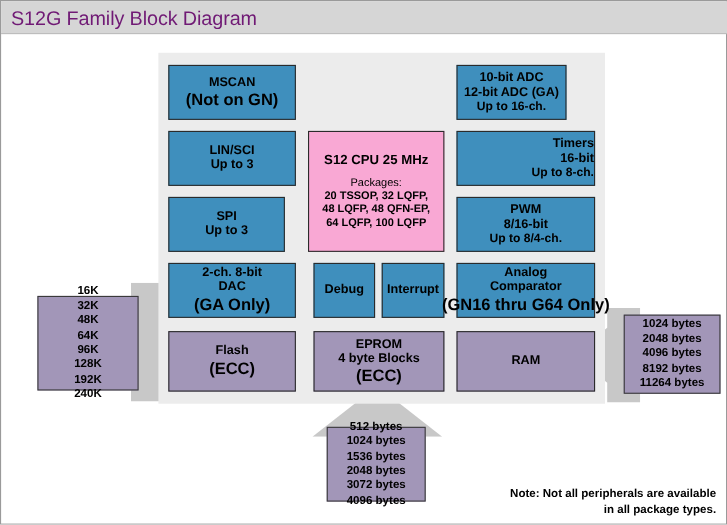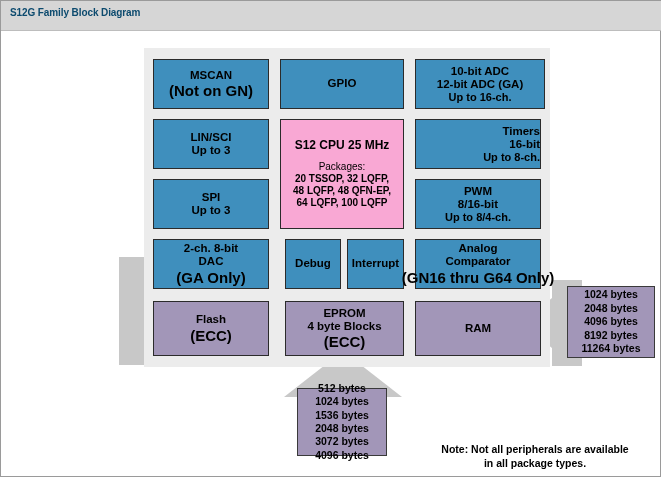--- a/index.html
+++ b/index.html
@@ -32,23 +32,23 @@
     width: 661px;
     height: 30px;
     background: #d6d6d6;
     border-bottom: 1px solid #bdbdbd;
     box-sizing: border-box;
   }
   #title-text {
     position: absolute;
     left: 9px;
     top: 6px;
-    font-size: 10px;
-    font-weight: bold;
-    color: #0c4a6e;
+    font-size: 18px;
+    font-weight: normal;
+    color: #701a75;
     letter-spacing: -0.1px;
     white-space: nowrap;
   }
 
   
   #chip-panel {
     position: absolute;
     left: 143px;
     top: 47px;
     width: 406px;
@@ -114,21 +114,21 @@
   .arrow {
     position: absolute;
   }
 
   
   #note {
     position: absolute;
     left: 418px;
     top: 441px;
     width: 232px;
-    text-align: center;
+    text-align: right;
     font-size: 10.5px;
     font-weight: bold;
     color: #000000;
     line-height: 1.35;
   }
 
   .nowrap { white-space: nowrap; }
 </style>
 </head>
 <body>
@@ -151,25 +151,22 @@
     <polygon points="0,46 59,0 118,46" fill="#c8c8c8"></polygon>
   </svg>
 
   <div id="chip-panel"></div>
 
   <div class="blk blk-blue" style="left:152px; top:58px; width:116px; height:50px;">
     <div class="l1">MSCAN</div>
     <div class="l3">(Not on GN)</div>
   </div>
 
-  <div class="blk blk-blue" style="left:279px; top:58px; width:124px; height:50px;">
-    <div class="l1">GPIO</div>
-  </div>
-
-  <div class="blk blk-blue" style="left:414px; top:58px; width:130px; height:50px;">
+
+  <div class="blk blk-blue" style="left:414px; top:58px; width:100px; height:50px;">
     <div class="l1">10-bit ADC</div>
     <div class="l1">12-bit ADC (GA)</div>
     <div class="l2">Up to 16-ch.</div>
   </div>
 
   <div class="blk blk-blue" style="left:152px; top:118px; width:116px; height:50px;">
     <div class="l1">LIN/SCI</div>
     <div class="l1">Up to 3</div>
   </div>
 
@@ -180,21 +177,21 @@
     <div class="cpu-pk nowrap">48 LQFP, 48 QFN-EP,</div>
     <div class="cpu-pk nowrap">64 LQFP, 100 LQFP</div>
   </div>
 
   <div class="blk blk-blue" style="left:414px; top:118px; width:126px; height:50px;align-items:flex-end;">
     <div class="l1">Timers</div>
     <div class="l1">16-bit</div>
     <div class="l2">Up to 8-ch.</div>
   </div>
 
-  <div class="blk blk-blue" style="left:152px; top:178px; width:116px; height:50px;">
+  <div class="blk blk-blue" style="left:152px; top:178px; width:106px; height:50px;">
     <div class="l1">SPI</div>
     <div class="l1">Up to 3</div>
   </div>
 
   <div class="blk blk-blue" style="left:414px; top:178px; width:126px; height:50px;">
     <div class="l1">PWM</div>
     <div class="l1">8/16-bit</div>
     <div class="l2">Up to 8/4-ch.</div>
   </div>
 
@@ -226,20 +223,30 @@
   <div class="blk blk-mem" style="left:284px; top:300px; width:119px; height:55px;">
     <div class="l1">EPROM</div>
     <div class="l1">4 byte Blocks</div>
     <div class="l3">(ECC)</div>
   </div>
 
   <div class="blk blk-mem" style="left:414px; top:300px; width:126px; height:55px;">
     <div class="l1">RAM</div>
   </div>
 
+  <div class="callout" style="left:33px; top:268px; width:92px; height:86px;">
+    <div>16K</div>
+    <div>32K</div>
+    <div>48K</div>
+    <div>64K</div>
+    <div>96K</div>
+    <div>128K</div>
+    <div>192K</div>
+    <div>240K</div>
+  </div>
 
   <div class="callout" style="left:566px; top:285px; width:88px; height:72px;">
     <div>1024 bytes</div>
     <div>2048 bytes</div>
     <div>4096 bytes</div>
     <div>8192 bytes</div>
     <div>11264 bytes</div>
   </div>
 
   <div class="callout" style="left:296px; top:387px; width:90px; height:68px;">

